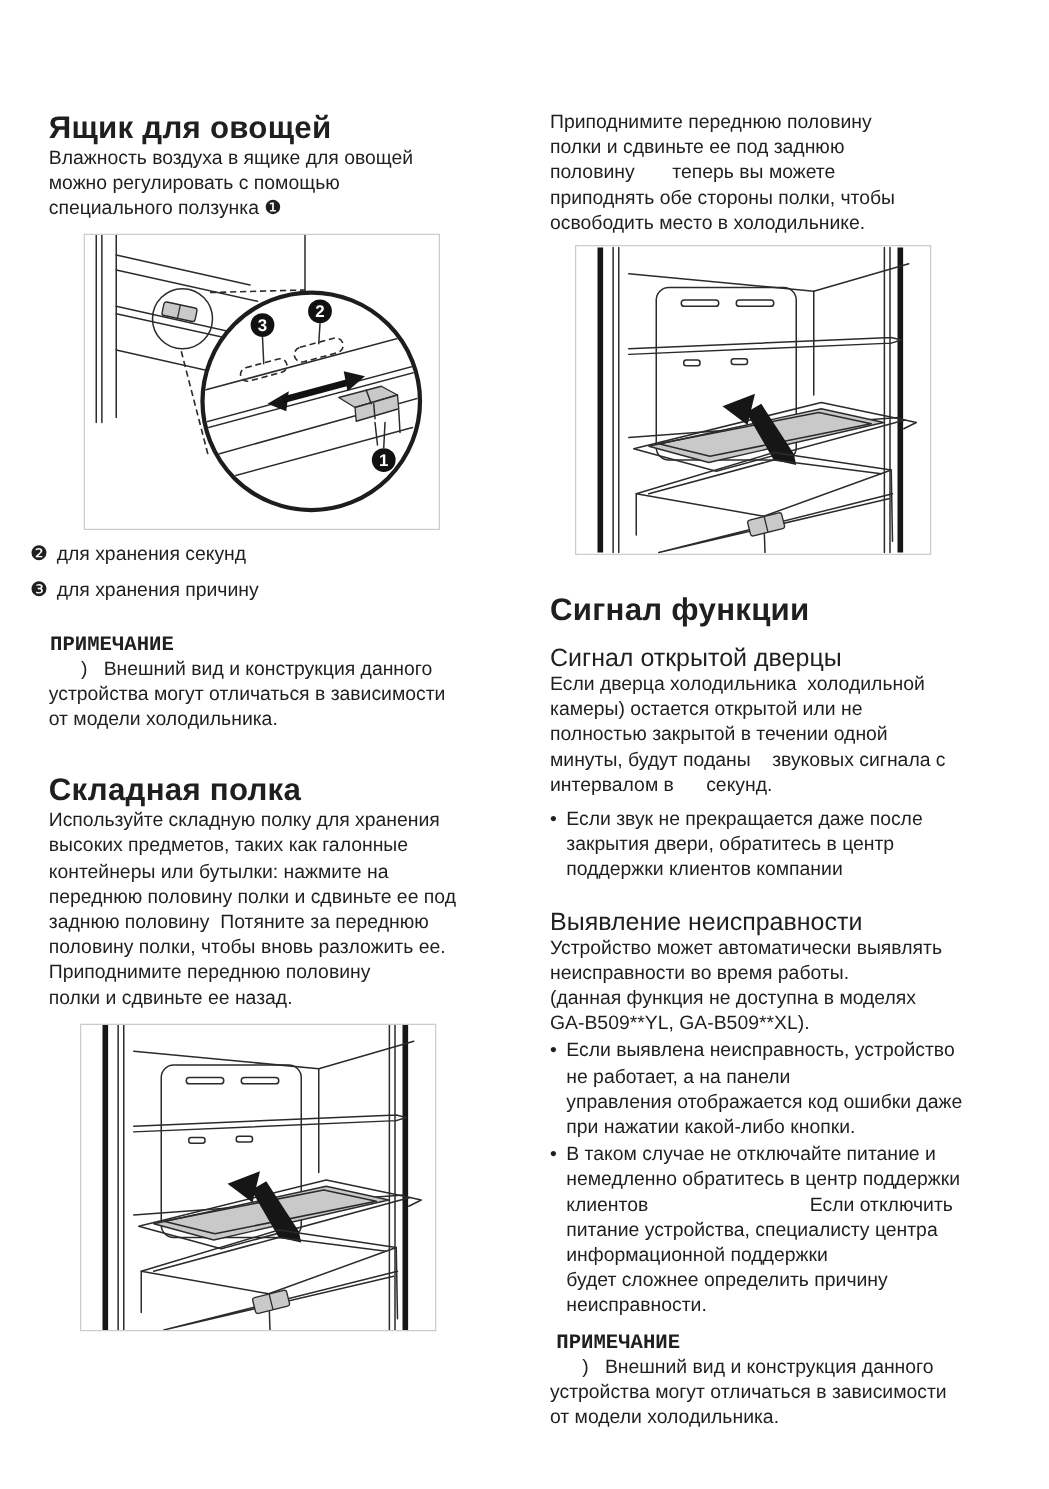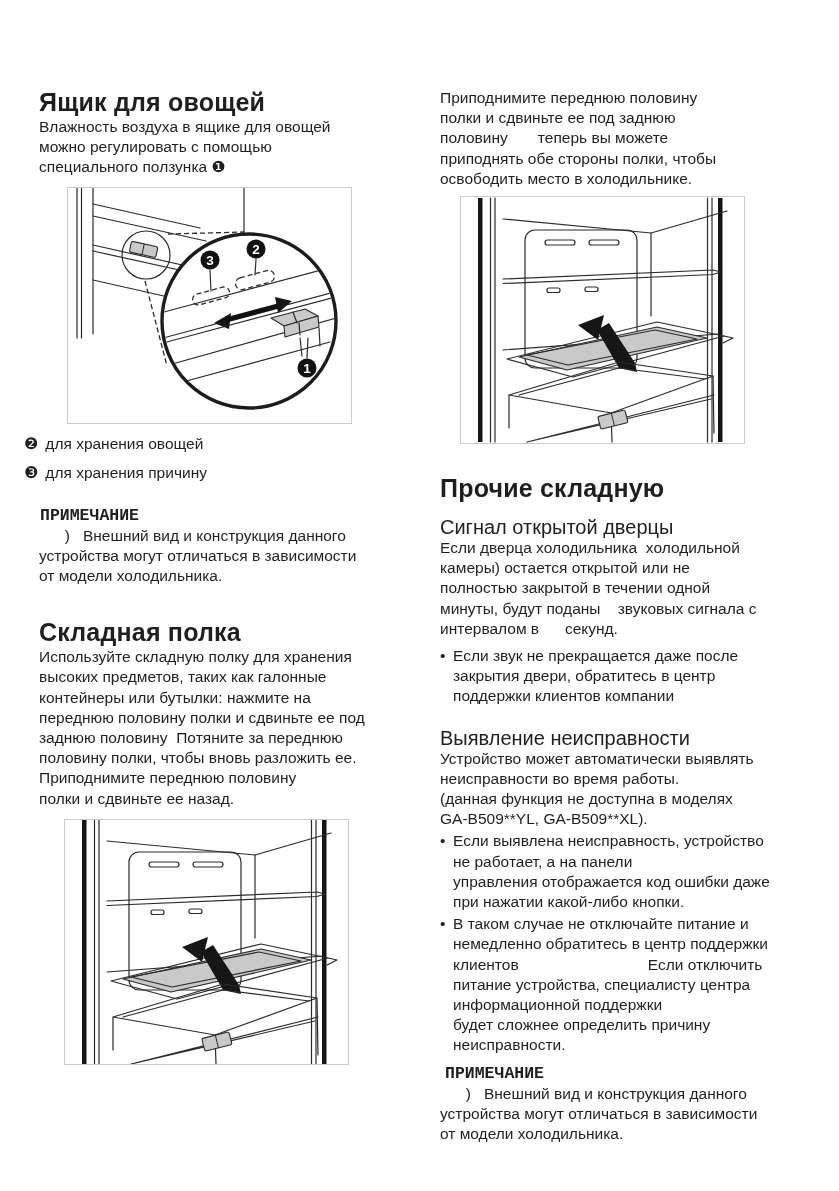--- a/index.html
+++ b/index.html
@@ -126,21 +126,21 @@
       <circle cx="188" cy="61" r="9.5" fill="#111111"></circle>
       <text class="mk" x="188" y="65.5">2</text>
       <circle cx="239" cy="180" r="9.5" fill="#111111"></circle>
       <text class="mk" x="239" y="184.5">1</text>
     </svg>
   </div>
 
   <div class="legend">
     <div class="legend-item">
       <span class="lmark">❷</span>
-      <span>для хранения овощей</span>
+      <span>для хранения секунд</span>
     </div>
     <div class="legend-item">
       <span class="lmark">❸</span>
       <span>для хранения причину</span>
     </div>
   </div>
 
   <h3 class="note-title-left">ПРИМЕЧАНИЕ</h3>
   <p class="body note-left">      )   Внешний вид и конструкция данного
 устройства могут отличаться в зависимости
@@ -169,21 +169,21 @@
 половину       теперь вы можете
 приподнять обе стороны полки, чтобы
 освободить место в холодильнике.</p>
 
   <div class="figure fig-fridge-right">
     <svg viewBox="0 0 283 244">
       <use href="#fridge-g"></use>
     </svg>
   </div>
 
-  <h1 class="h1-other">Прочие складную</h1>
+  <h1 class="h1-other">Сигнал функции</h1>
 
   <h2 class="h2-door">Сигнал открытой дверцы</h2>
   <p class="body body-door">Если дверца холодильника  холодильной
 камеры) остается открытой или не
 полностью закрытой в течении одной
 минуты, будут поданы    звуковых сигнала с
 интервалом в      секунд.</p>
   <div class="bullet">
     <span class="dot">•</span>
     <div class="btext">Если звук не прекращается даже после

